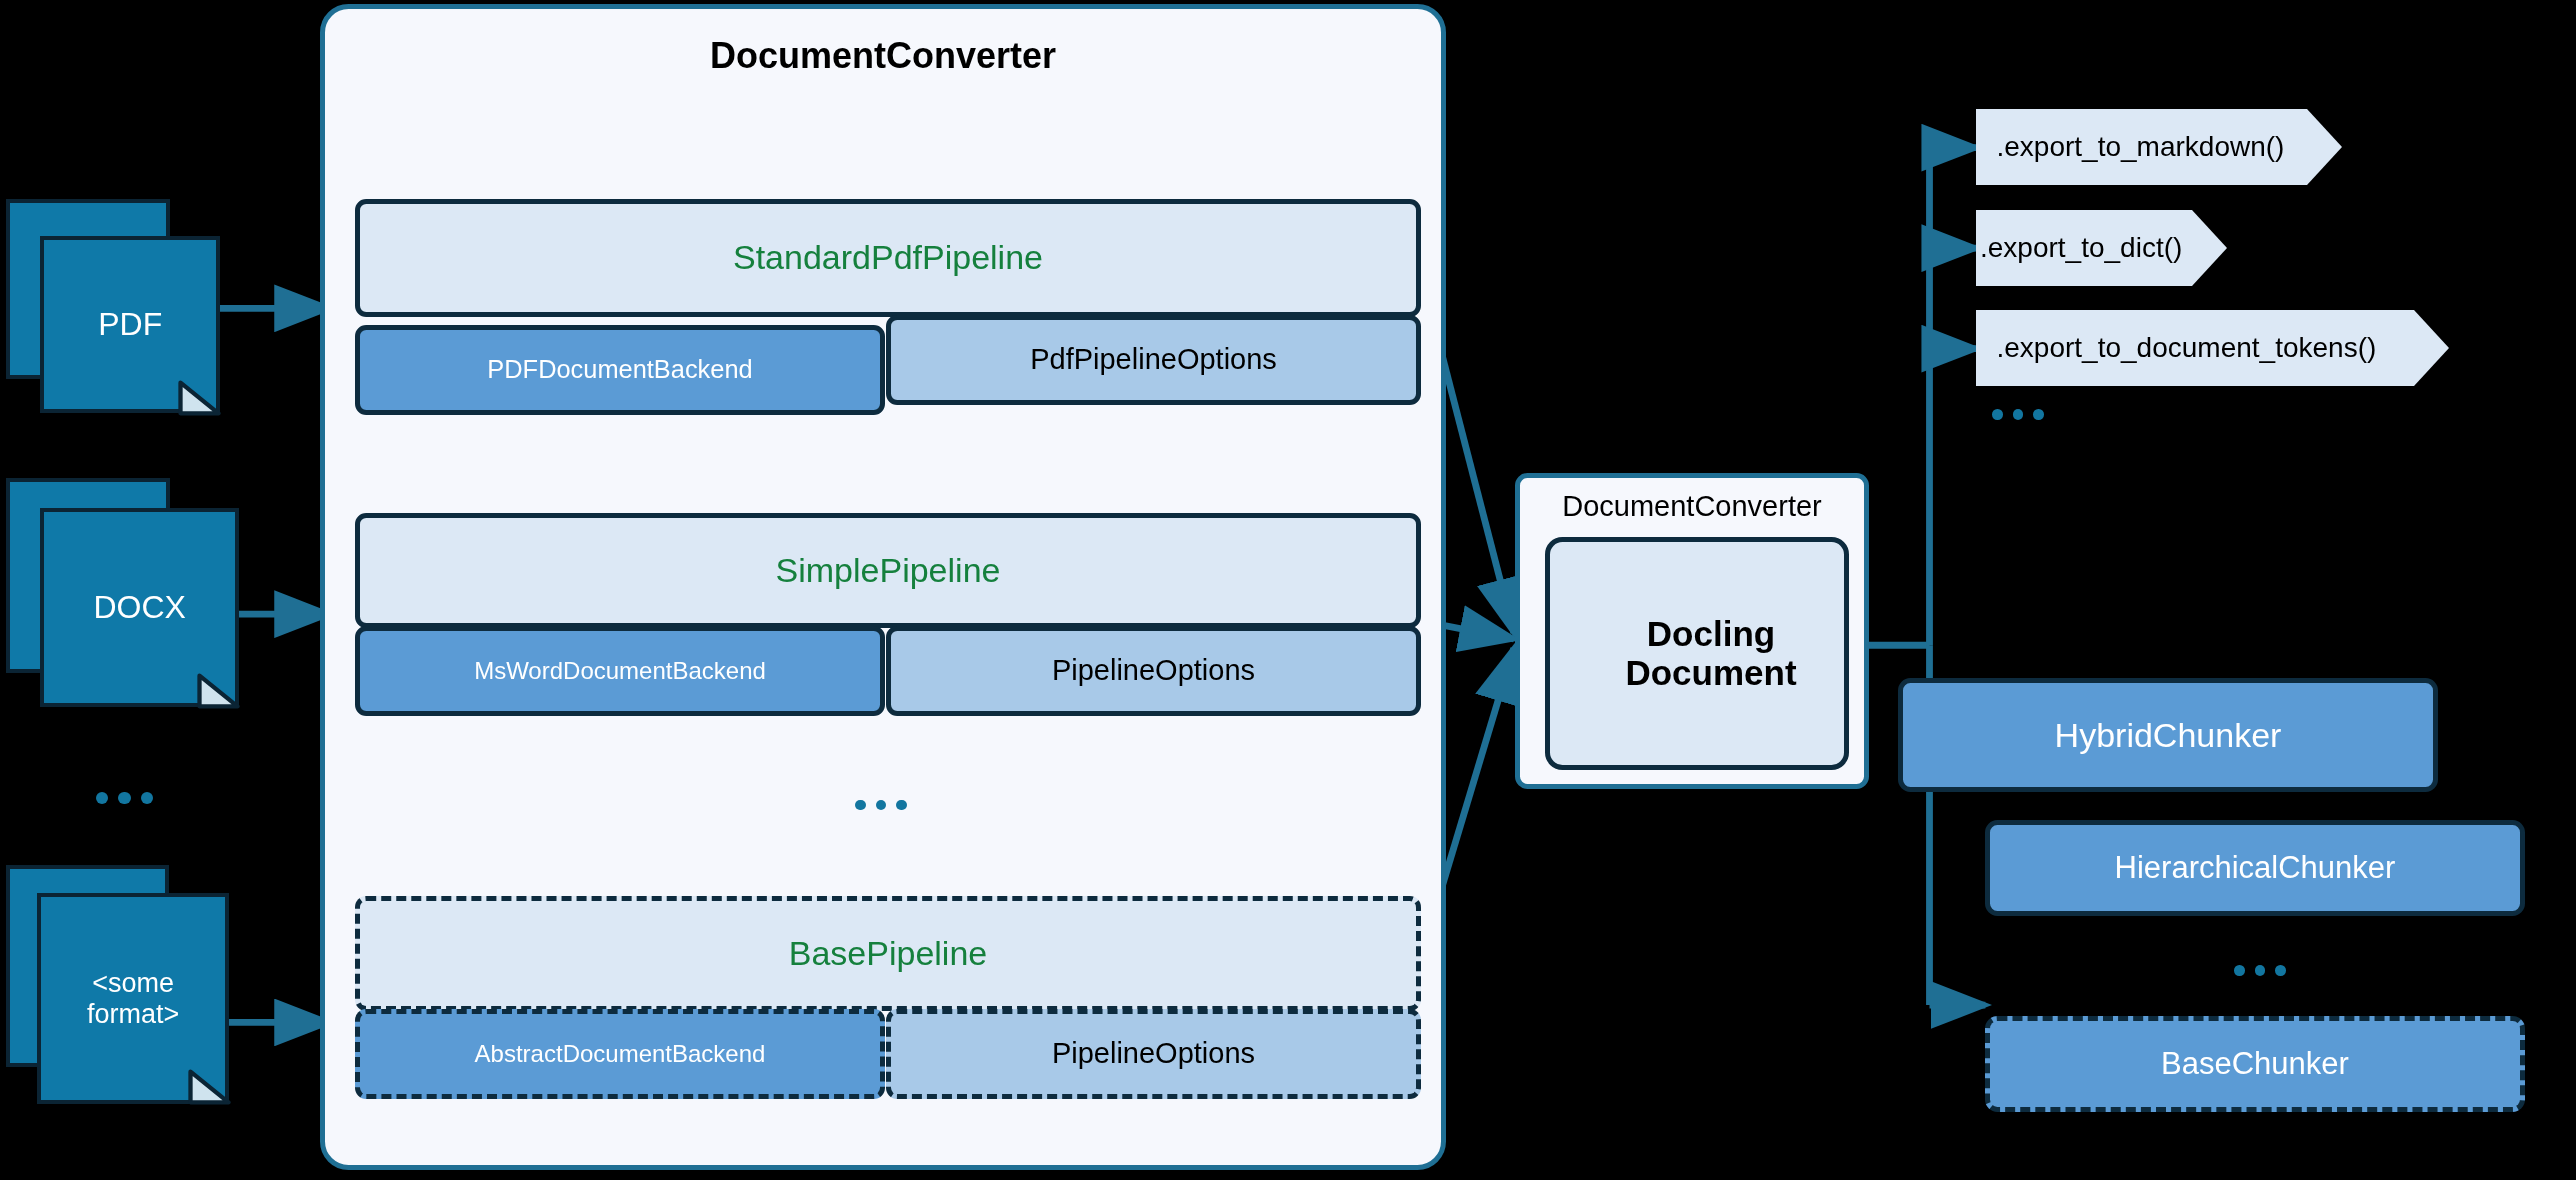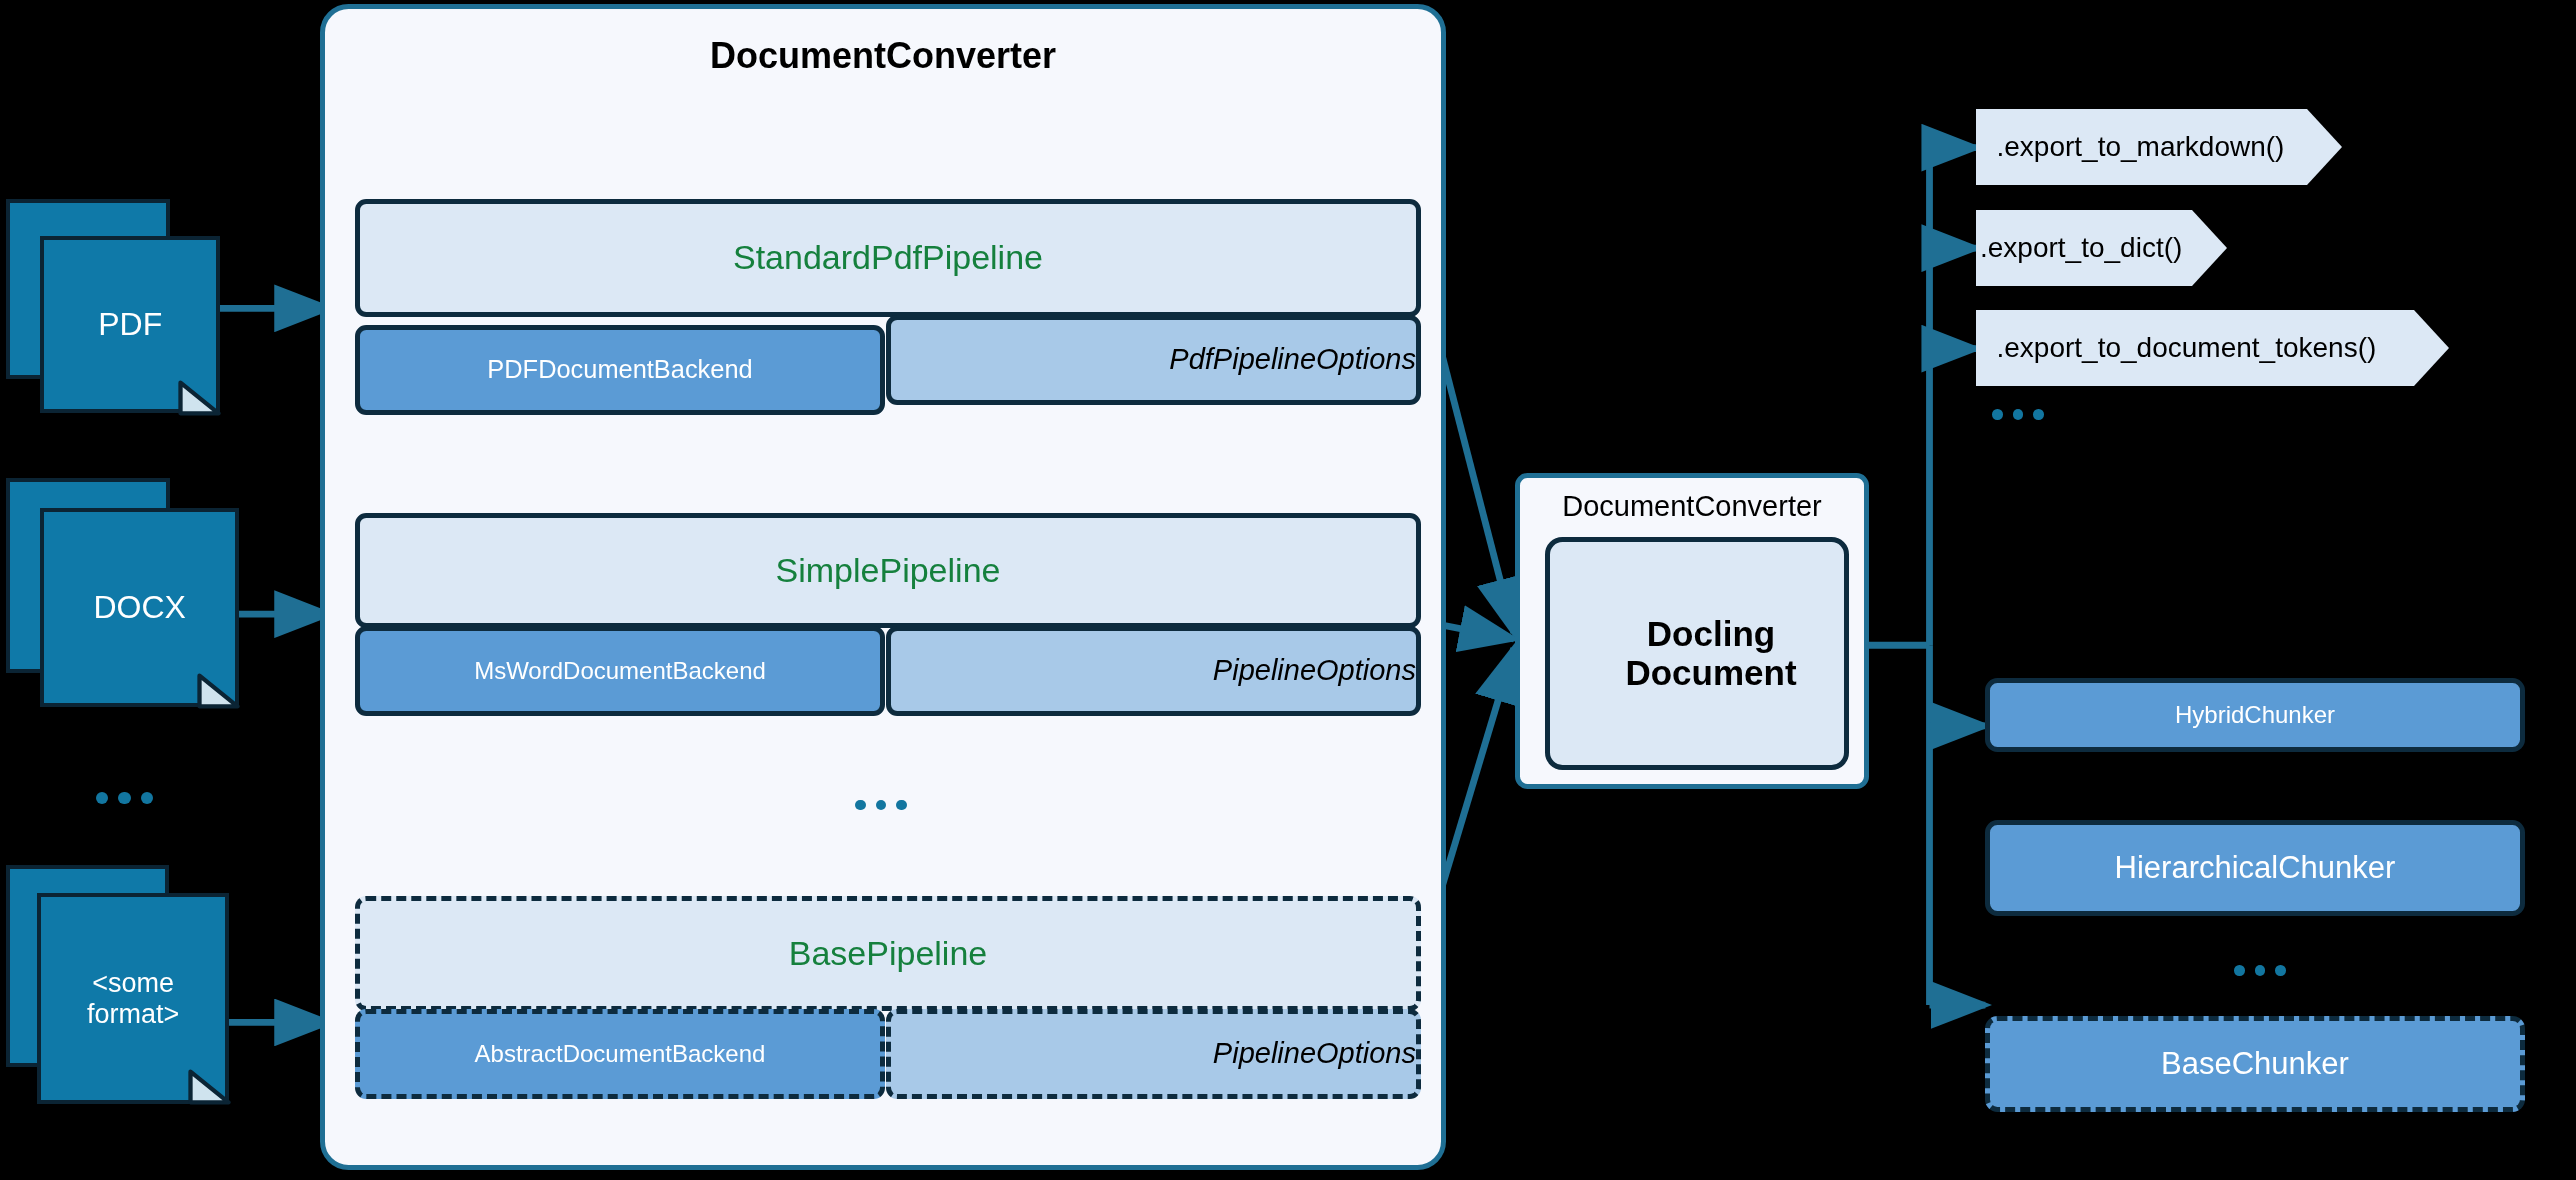--- a/index.html
+++ b/index.html
@@ -31,21 +31,21 @@
   .pipe-head{position:absolute;background:#dce8f5;border:5.6px solid #0d2b3e;
              border-radius:11.2px;box-sizing:border-box;display:flex;
              align-items:center;justify-content:center;color:#15803d;}
   .pipe-head.dashed{border-style:dashed;}
   .pipe-backend{position:absolute;background:#5b9bd5;border:5.6px solid #0d2b3e;
                 border-radius:11.2px;box-sizing:border-box;display:flex;
                 align-items:center;justify-content:center;color:#fff;}
   .pipe-backend.dashed{border-style:dashed;}
   .pipe-options{position:absolute;background:#a8c9e8;border:5.6px solid #0d2b3e;
                 border-radius:11.2px;box-sizing:border-box;display:flex;
-                align-items:center;justify-content:flex-end;color:#000;font-style:italic;}
+                align-items:center;justify-content:center;color:#000;}
   .pipe-options.dashed{border-style:dashed;}
 
   
   #cresult{position:absolute;background:#f6f8fd;border:5.6px solid #1f6f94;
            border-radius:12.4px;box-sizing:border-box;}
   #cresult-label{position:absolute;width:100%;text-align:center;color:#000;}
   #docling{position:absolute;background:#dce8f5;border:5.6px solid #0d2b3e;
            border-radius:17.4px;box-sizing:border-box;display:flex;
            align-items:center;justify-content:center;text-align:center;
            font-weight:bold;color:#000;line-height:1.1;padding-left:28px;}
@@ -210,21 +210,21 @@
               clip-path:polygon(0 0, calc(100% - 35px) 0, 100% 50%, calc(100% - 35px) 100%, 0 100%);">
     <span>.export_to_document_tokens()</span>
   </div>
 
   <div class="dots small" style="left:1992px;top:409px;">
     <i></i>
       <i></i>
       <i></i>
   </div>
 
-  <div class="chunker" style="left:1985px;top:678px;width:540px;height:74px;font-size:24px;">
+  <div class="chunker" style="left:1898px;top:678px;width:540px;height:114px;font-size:34px;">
     <span>HybridChunker</span>
   </div>
 
   <div class="chunker" style="left:1985px;top:820px;width:540px;height:96px;font-size:31px;">
     <span>HierarchicalChunker</span>
   </div>
 
   <div class="dots small" style="left:2234px;top:965px;">
     <i></i>
       <i></i>

